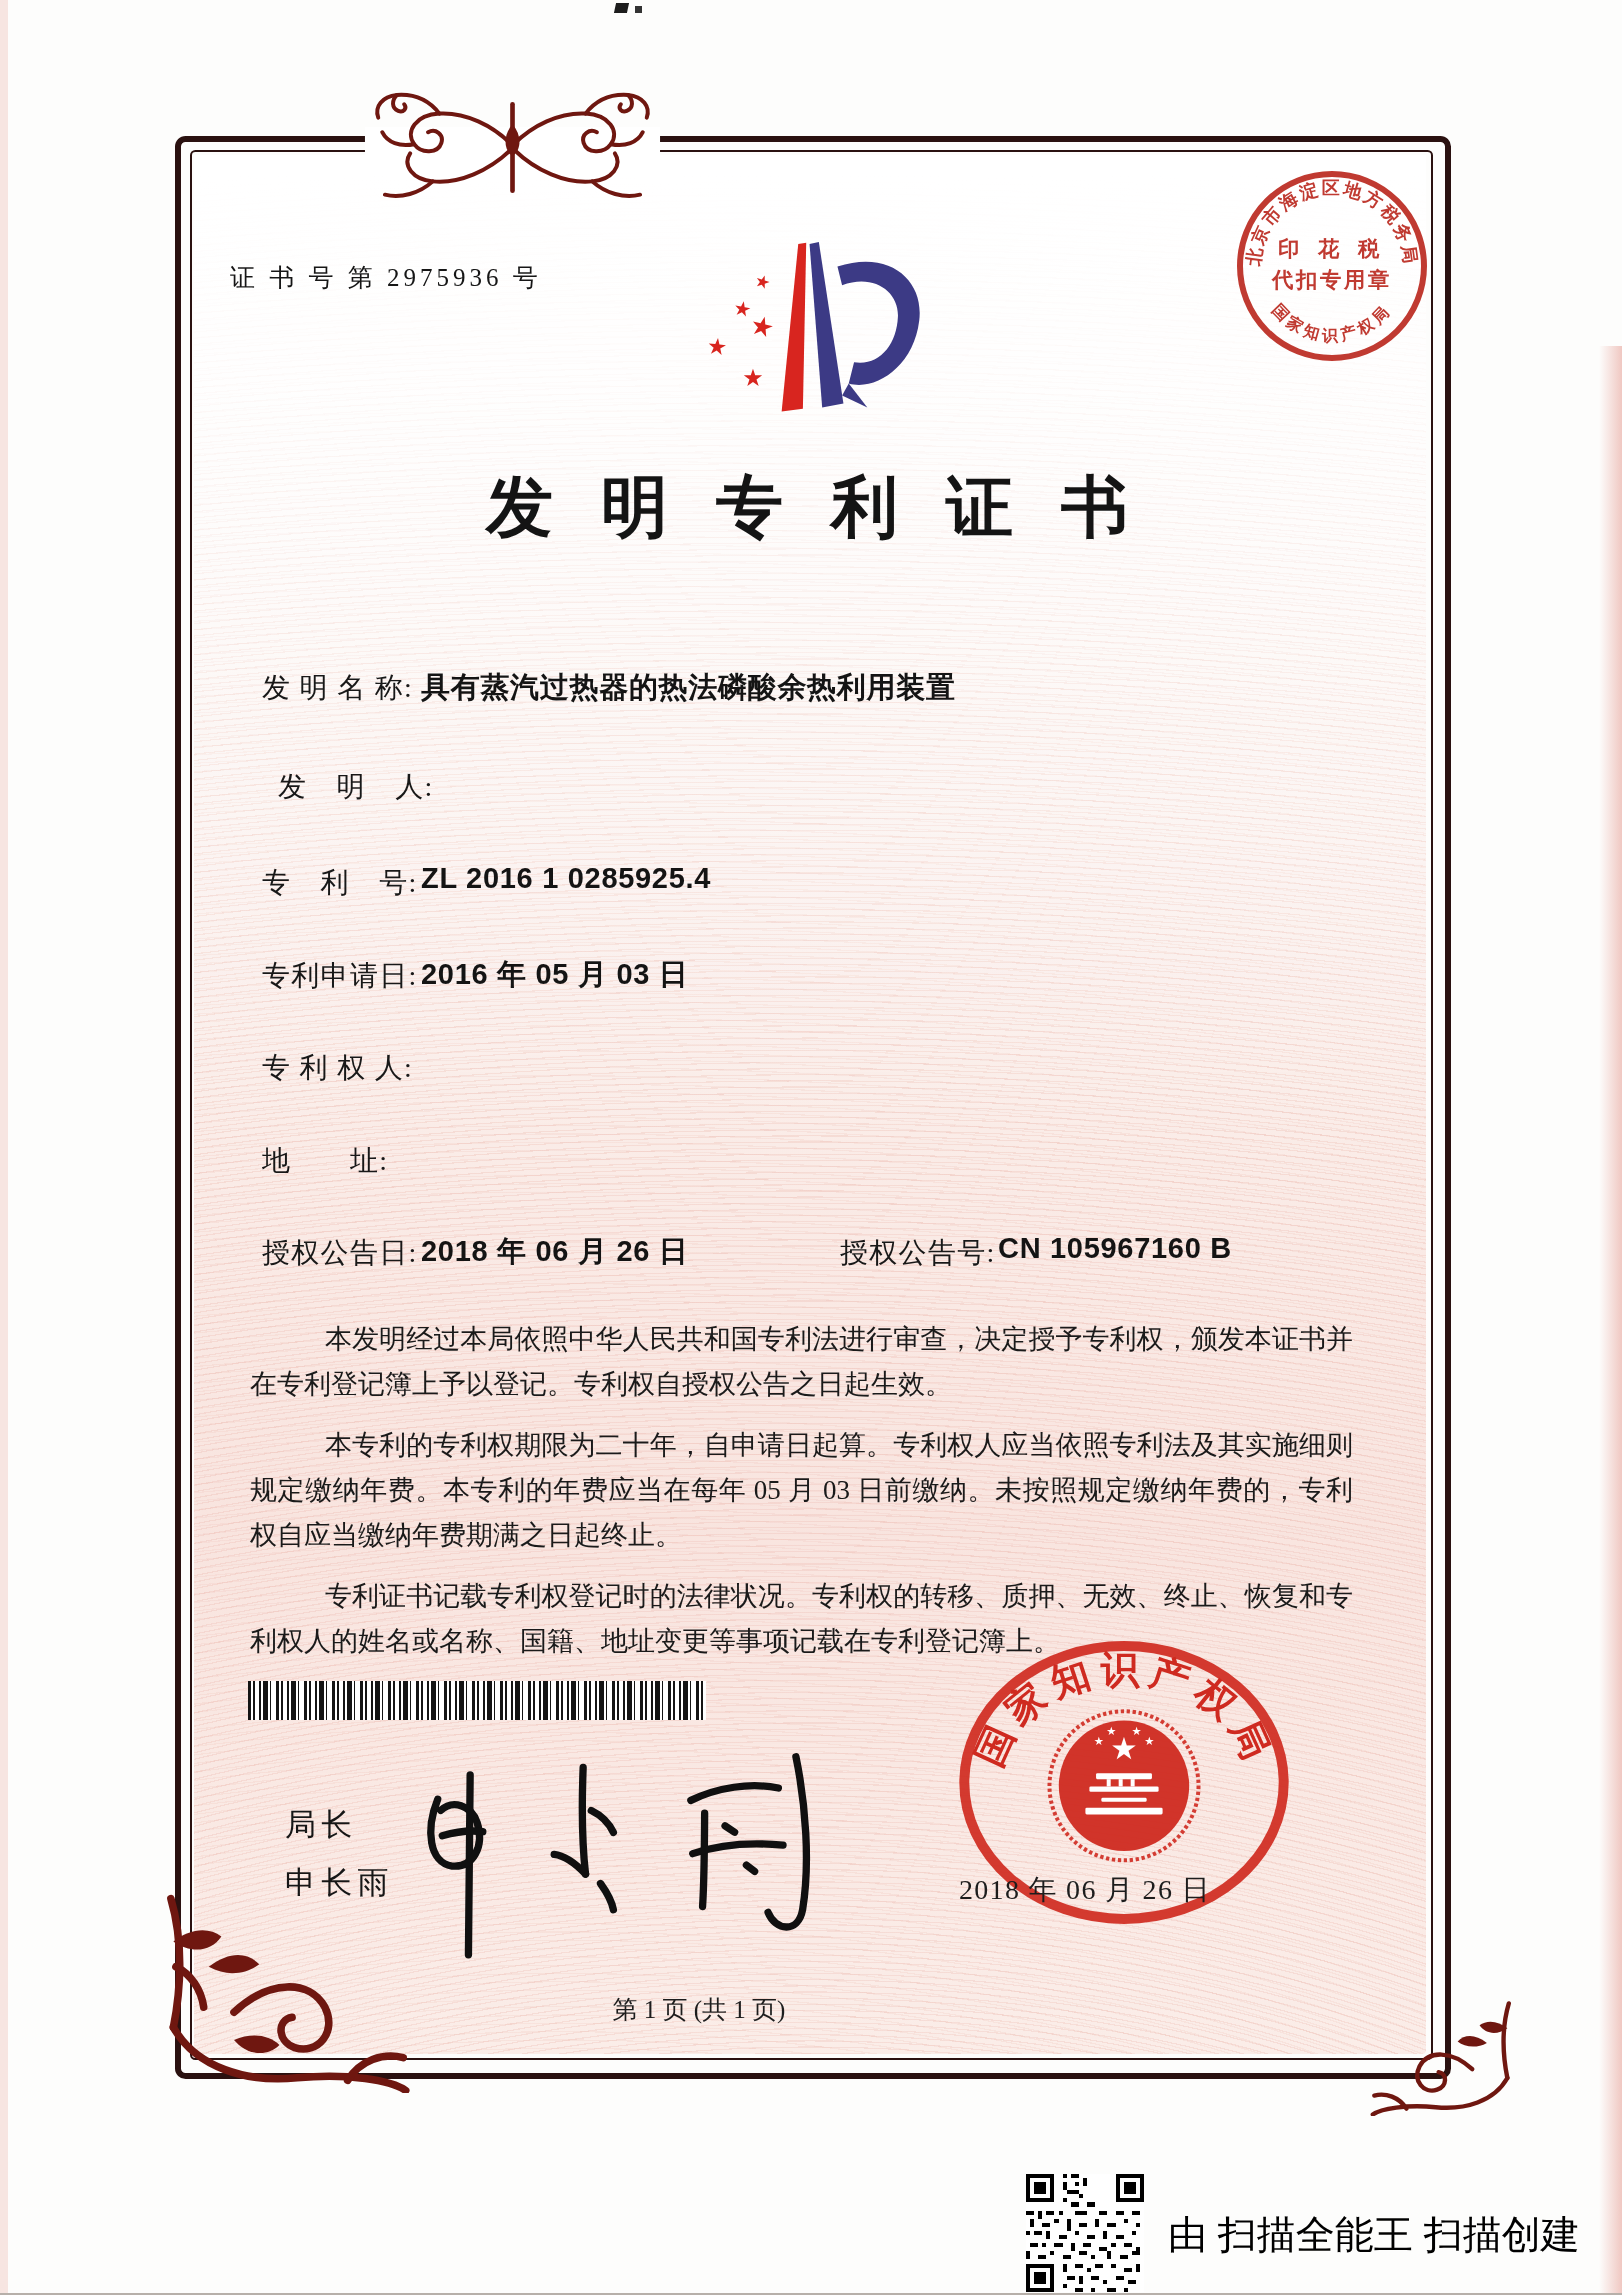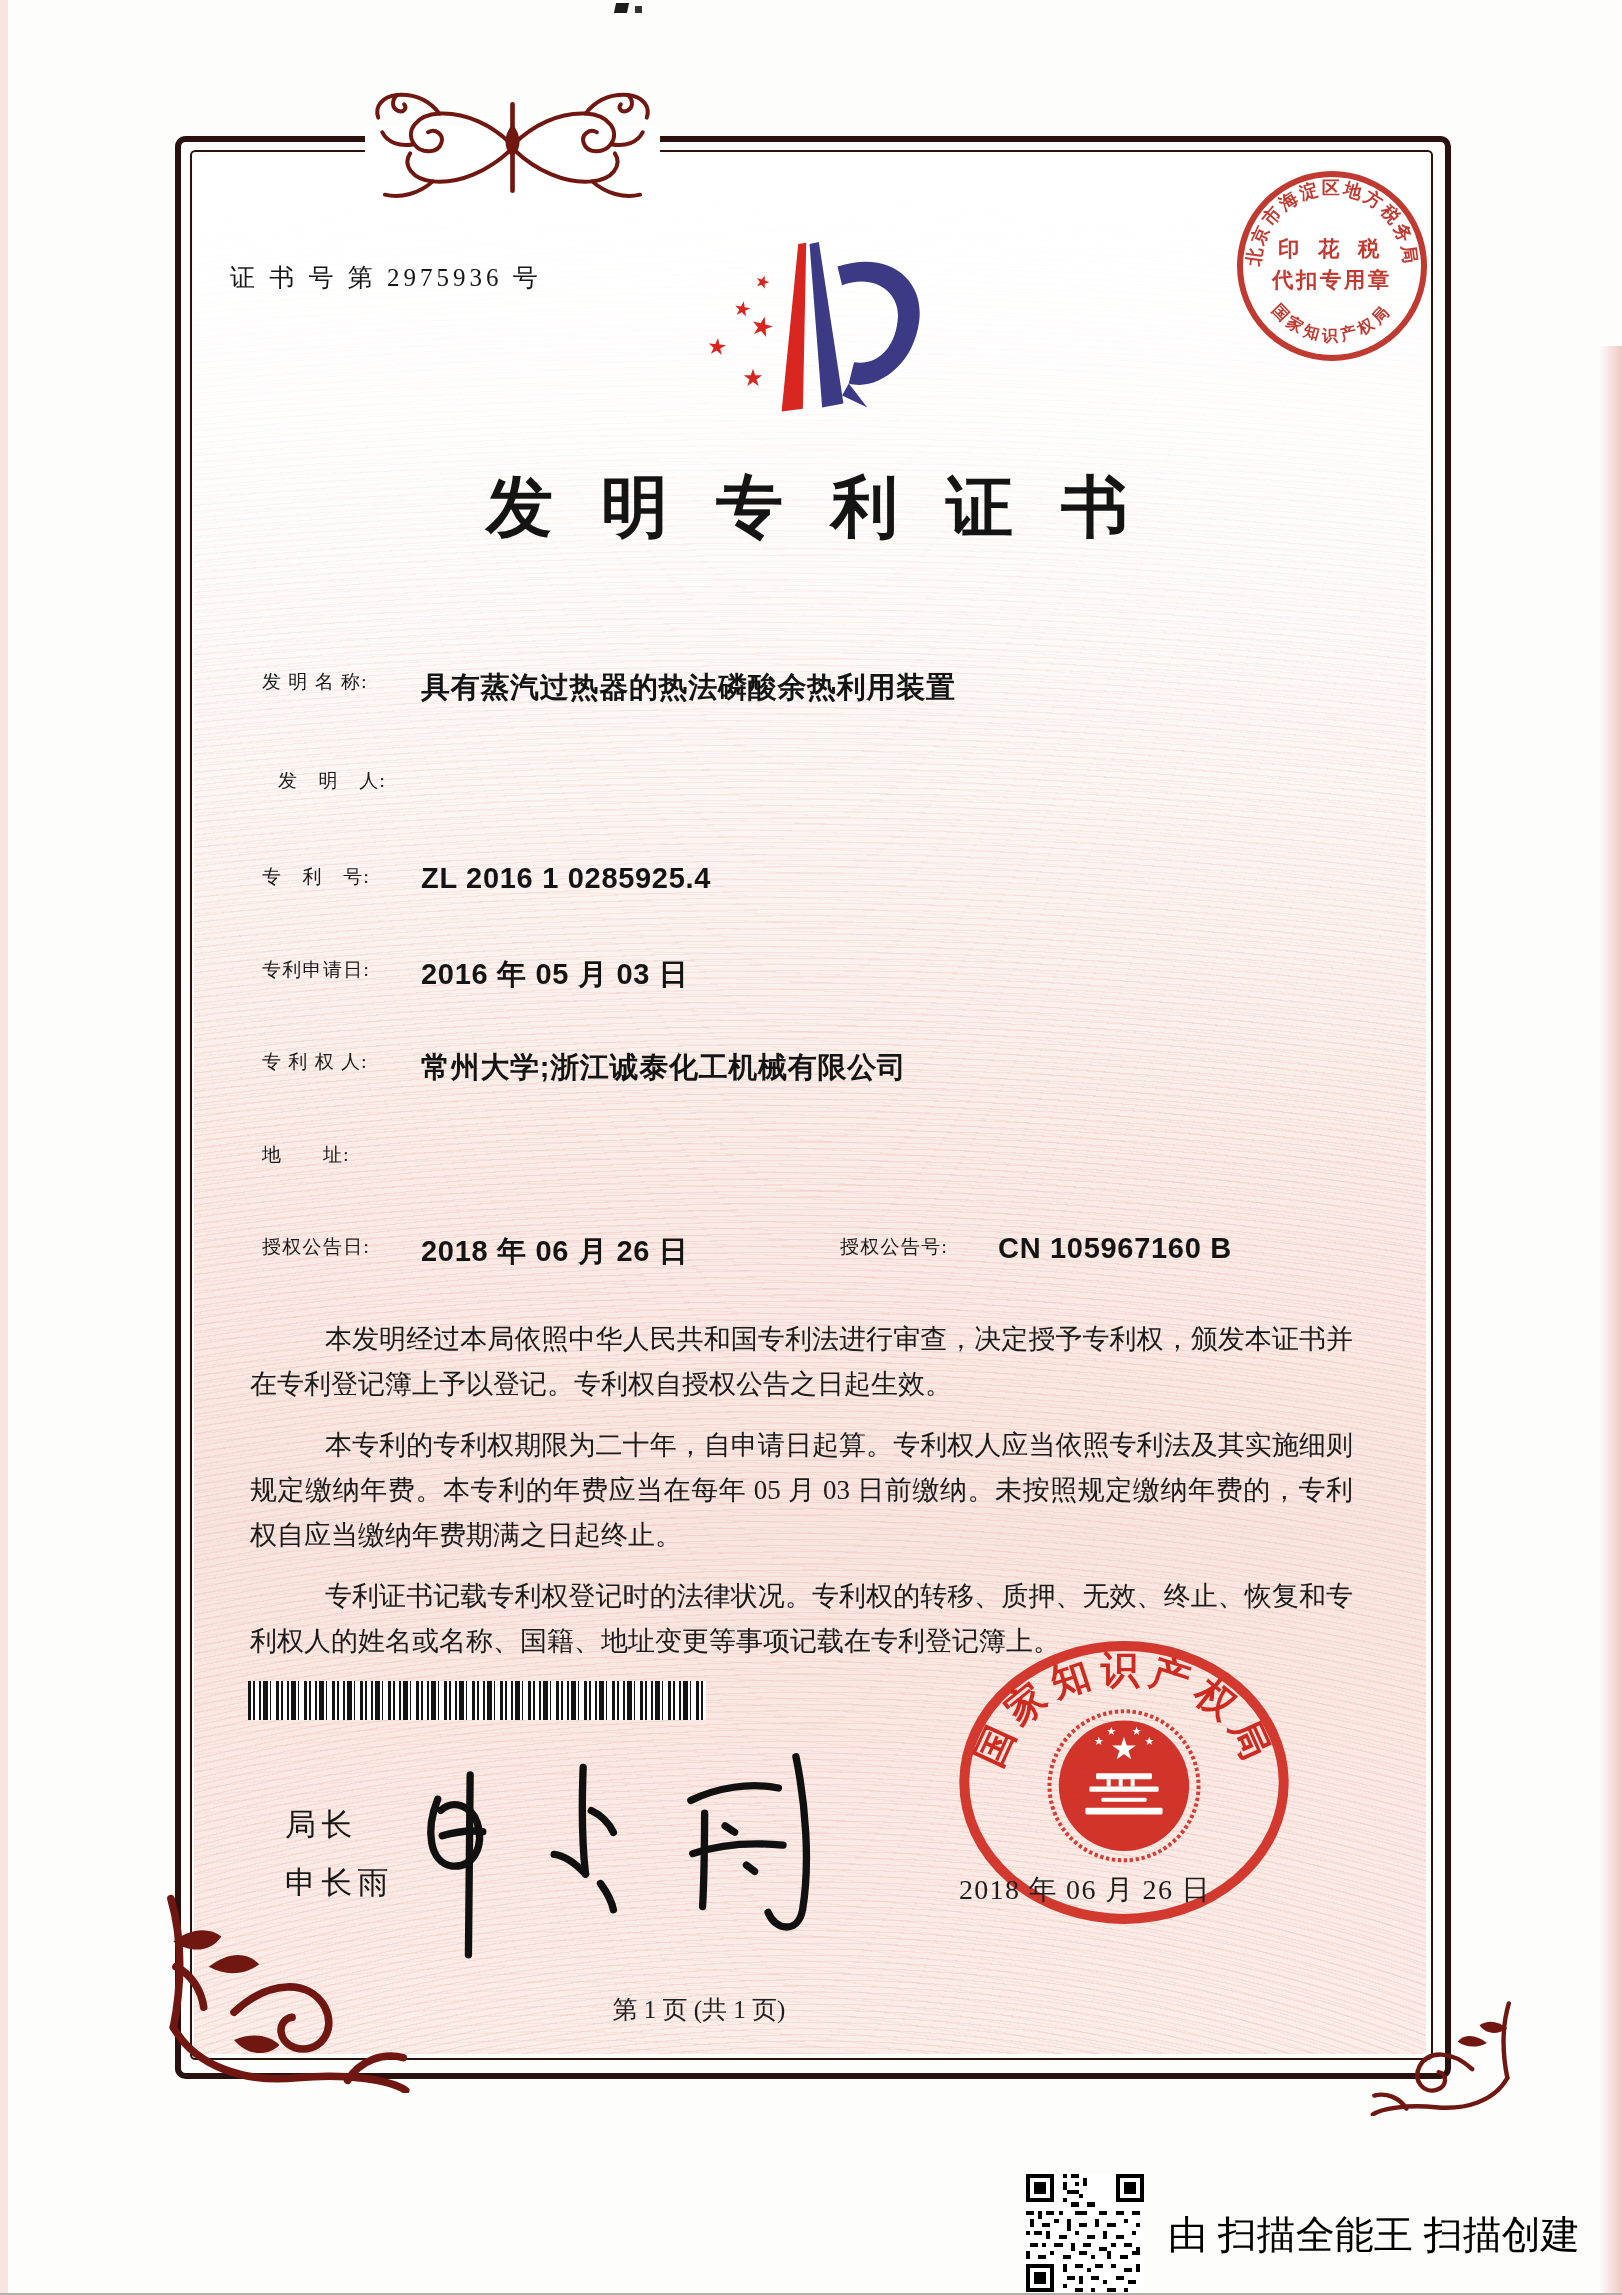--- a/index.html
+++ b/index.html
@@ -16,21 +16,21 @@
        repeating-radial-gradient(ellipse 1730px 998px at 50% 128%, rgba(220,128,108,0.20) 0 2px, rgba(255,255,255,0) 2px 10.6px),
        repeating-radial-gradient(ellipse 2129px 1264px at 30% 140%, rgba(220,128,108,0.12) 0 2px, rgba(255,255,255,0) 2px 14px);
   }
   .waves::after{content:"";position:absolute;inset:0;
      background:linear-gradient(180deg,#ffffff 1%,rgba(255,255,255,0.85) 12%,rgba(255,255,255,0.35) 30%,rgba(255,255,255,0) 52%);}
 
   
   .certno{left:230px;top:261px;font-size:25px;letter-spacing:4px;color:#161616;}
   .title{left:175px;top:462px;width:1264px;text-align:center;font-size:67px;font-weight:600;
          letter-spacing:48px;text-indent:48px;color:#141414;}
-  .flabel{font-size:19px;color:#181818;letter-spacing:1.3px;}
+  .flabel{font-size:28px;color:#181818;letter-spacing:1.3px;}
   .fvalue{font-size:29px;font-weight:700;font-family:"Liberation Sans","DejaVu Sans",sans-serif;color:#141414;letter-spacing:0.7px;}
   .paras{left:234px;top:1301px;width:1135px;font-size:27px;line-height:45px;text-align:justify;color:#1a1a1a;}
   .paras p{margin:16px;text-indent:75px;}
   .director{font-size:31px;color:#161616;letter-spacing:5.3px;}
   .footerpage{left:599px;top:1993px;width:200px;text-align:center;font-size:25px;color:#1d1d1d;}
   .scanline{left:1168px;top:2208px;font-size:39px;font-family:"Liberation Sans","DejaVu Sans",sans-serif;color:#000000;}
 
   .barcode{left:248px;top:1681px;width:458px;height:39px;background:
      repeating-linear-gradient(90deg,#141414 0 3.3px,#fff 3.3px 5.3px,#141414 5.3px 6.7px,#fff 6.7px 10.6px,
        #141414 10.6px 12.6px,#fff 12.6px 14.6px,#141414 14.6px 20px,#fff 20px 22px,#141414 22px 23px,#fff 23px 28px);}
@@ -142,21 +142,20 @@
 
   <div class="abs flabel" style="left:262px;top:768px;margin-left:16px;">发　明　人:</div>
 
   <div class="abs flabel" style="left:262px;top:864px;">专　利　号:</div>
   <div class="abs fvalue" style="left:421px;top:862px;">ZL 2016 1 0285925.4</div>
 
   <div class="abs flabel" style="left:262px;top:957px;">专利申请日:</div>
   <div class="abs fvalue" style="left:421px;top:955px;">2016 年 05 月 03 日</div>
 
   <div class="abs flabel" style="left:262px;top:1049px;">专 利 权 人:</div>
-  <div class="abs fvalue" style="left:421px;top:1048px;">常州大学;浙江诚泰化工机械有限公司</div>
 
   <div class="abs flabel" style="left:262px;top:1142px;">地　　址:</div>
 
   <div class="abs flabel" style="left:262px;top:1234px;">授权公告日:</div>
   <div class="abs fvalue" style="left:421px;top:1232px;">2018 年 06 月 26 日</div>
 
   <div class="abs flabel" style="left:808px;top:1234px;margin-left:32px;">授权公告号:</div>
   <div class="abs fvalue" style="left:998px;top:1232px;">CN 105967160 B</div>
 
   <div class="abs paras">

